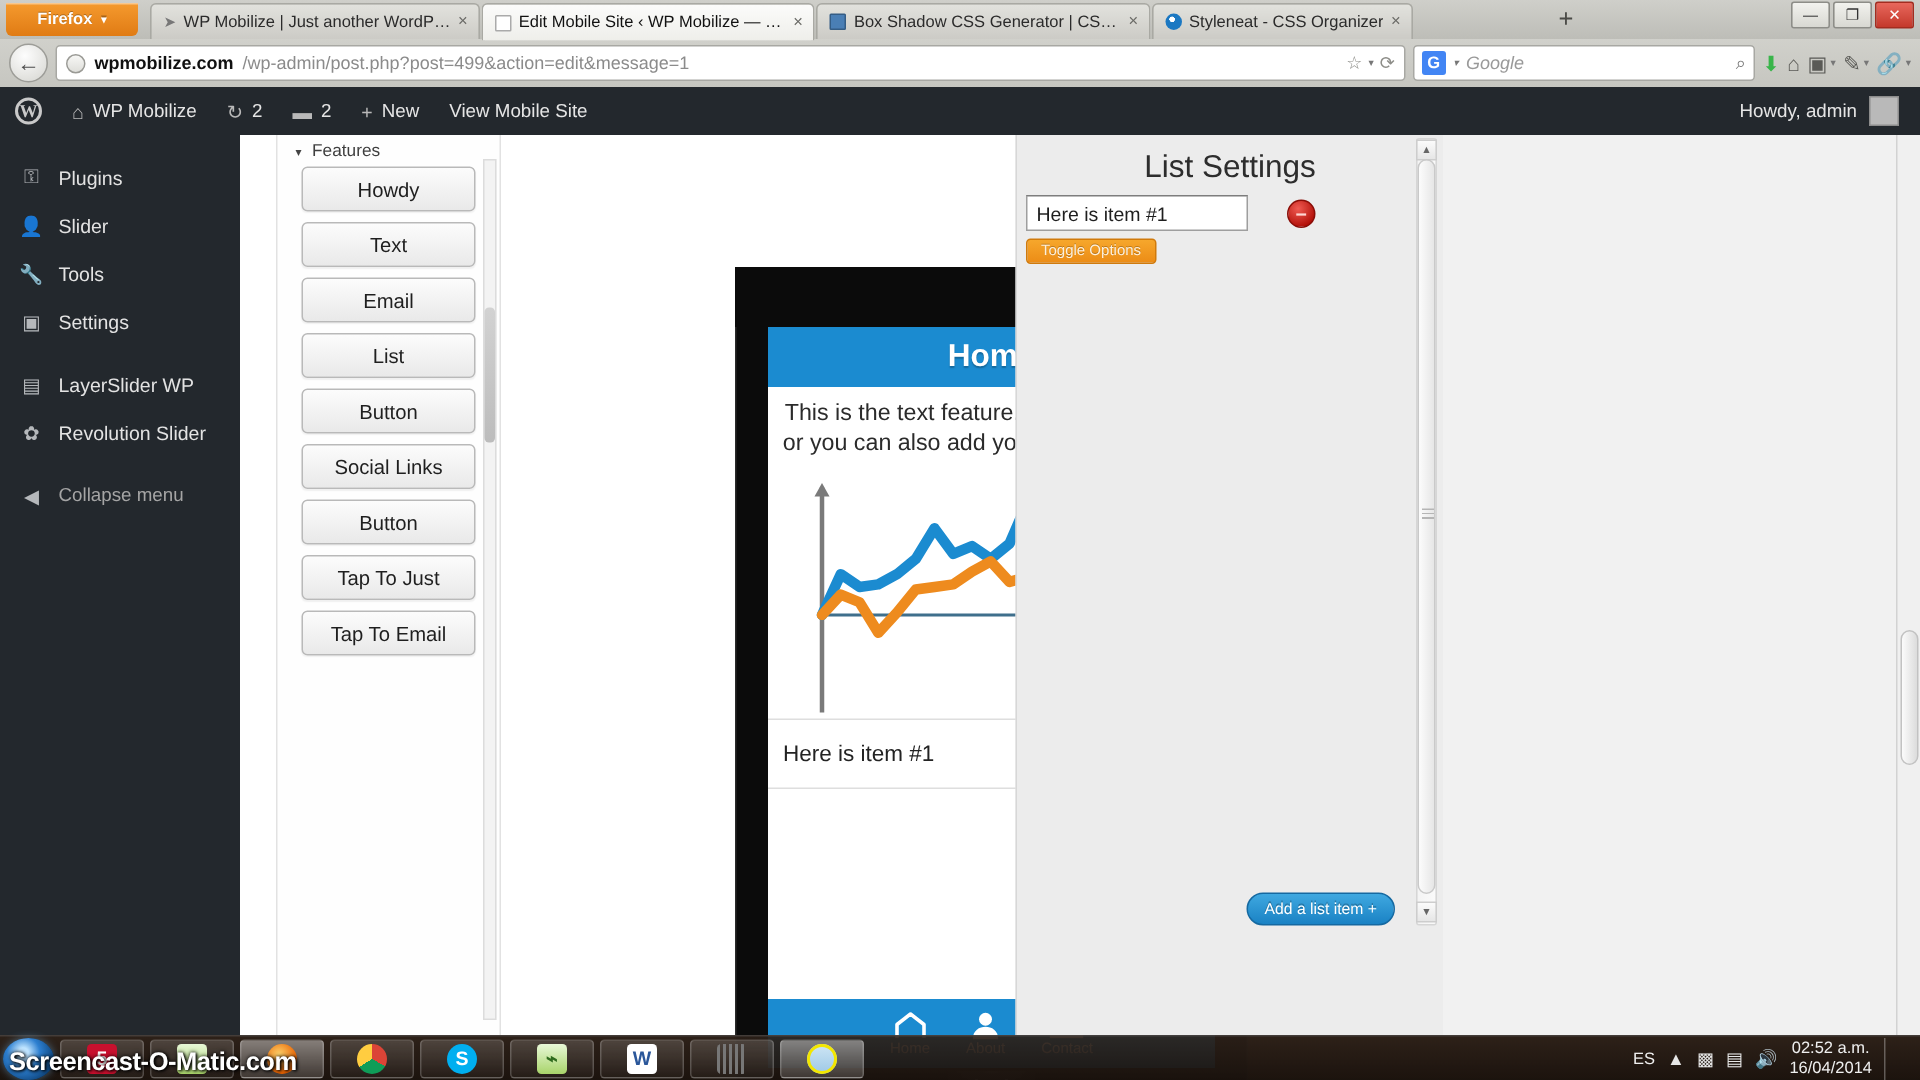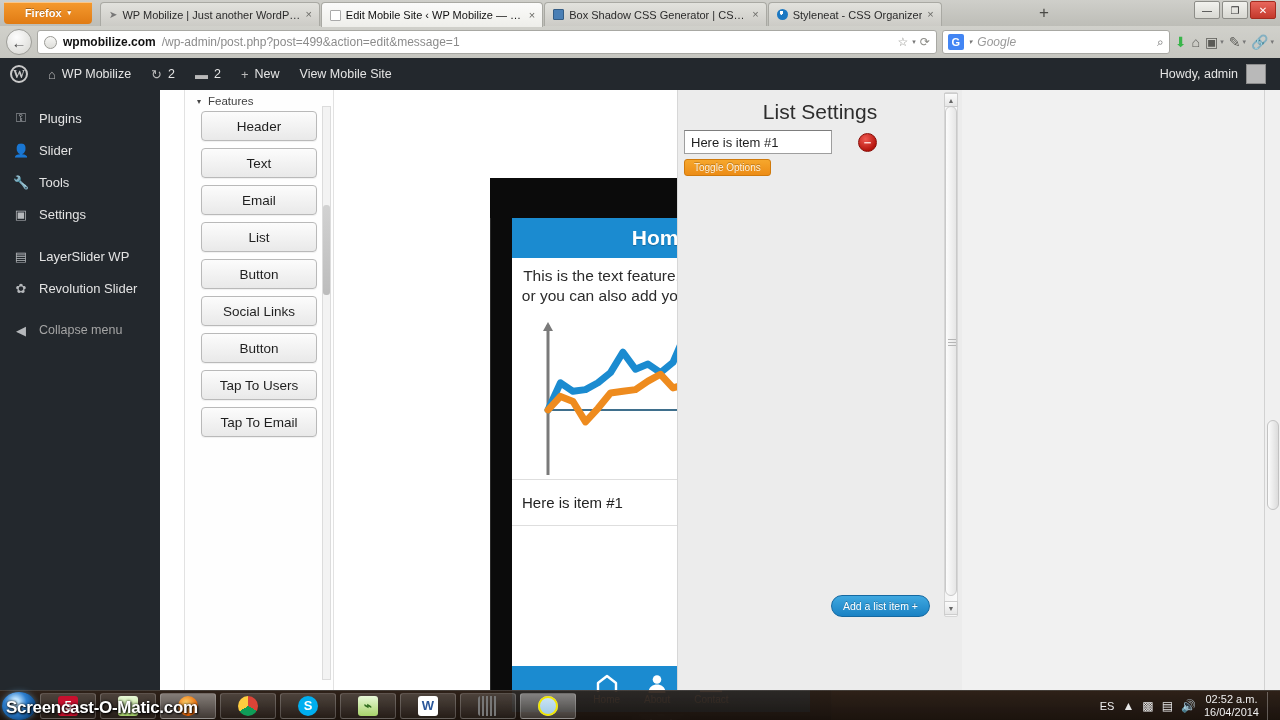--- a/index.html
+++ b/index.html
@@ -342,21 +342,21 @@
   .g-note { background: linear-gradient(#cfe6f5,#9dc8e6); }
   .tb-highlight { outline: 2px solid #f3e600; outline-offset: -2px; border-radius: 50%; }
   .som-watermark {
     position: absolute; left: 6px; bottom: 2px;
     font-size: 17px; font-weight: bold; color: #fff;
     text-shadow: 1px 1px 2px #000, 0 0 3px #000;
     letter-spacing: -.3px;
   }
   .tray {
     margin-left: auto; display: flex; align-items: center; gap: 8px;
-    padding-right: 4px; color: #efefef; font-size: 11px;
+    padding-right: 15px; color: #efefef; font-size: 11px;
   }
   .clock { text-align: center; line-height: 1.15; font-size: 11px; }
   .tray-ico { font-size: 12px; color: #e7e7e7; }
   .showdesk { width: 9px; height: 28px; border-left: 1px solid rgba(255,255,255,.3); }
 </style>
 </head>
 <body>
 
 <div id="root">
 
@@ -488,28 +488,28 @@
   </div>
 
   <div class="wpbody">
     <div class="editor-canvas">
 
       <div class="features-panel">
         <div class="features-head">
           <span class="tri">▾</span>
           <span>Features</span>
         </div>
-        <div class="feat-btn">Header</div>
+        <div class="feat-btn">Howdy</div>
         <div class="feat-btn">Text</div>
         <div class="feat-btn">Email</div>
         <div class="feat-btn">List</div>
         <div class="feat-btn">Button</div>
         <div class="feat-btn">Social Links</div>
         <div class="feat-btn">Button</div>
-        <div class="feat-btn">Tap To Users</div>
+        <div class="feat-btn">Tap To Just</div>
         <div class="feat-btn">Tap To Email</div>
         <div class="feat-scroll"></div>
         <div class="feat-thumb"></div>
       </div>
 
       <div class="phone">
         <div class="phone-notch">
           <div class="phone-gray"></div>
         </div>
 

